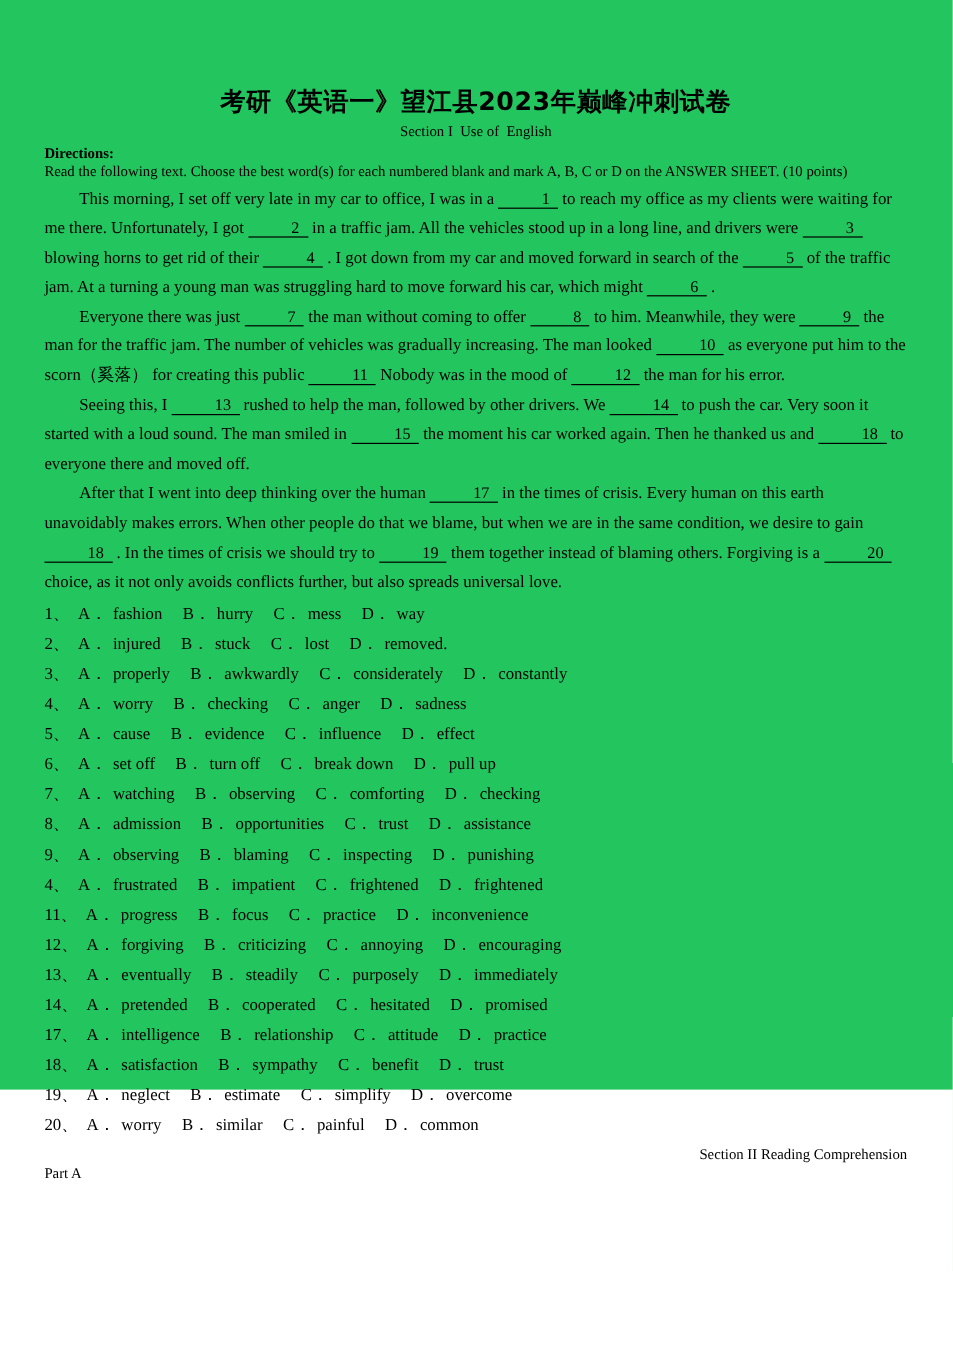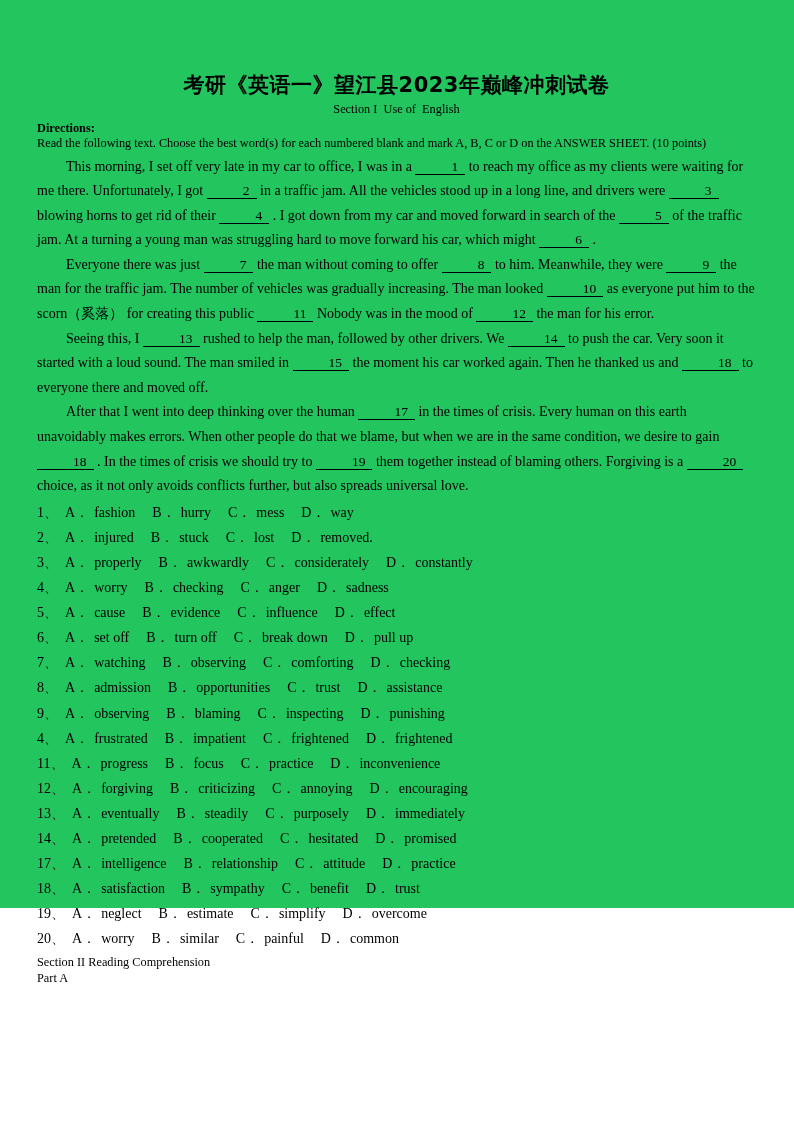--- a/index.html
+++ b/index.html
@@ -77,21 +77,21 @@
     margin-right: 7px;
   }
   .q-opt {
     margin-right: 17px;
   }
   .q-opt:last-child { margin-right: 0; text-align: center; }
   .q-opt-key {
     margin-right: 5px;
   }
   .section2-heading {
-    text-align: left;
+    text-align: right;
     white-space: pre;
     margin: 3px 0 0 0;
   }
   .part-label {
     margin: 1px 0 0 0;
   }
 </style>
 </head>
 <body>
 

